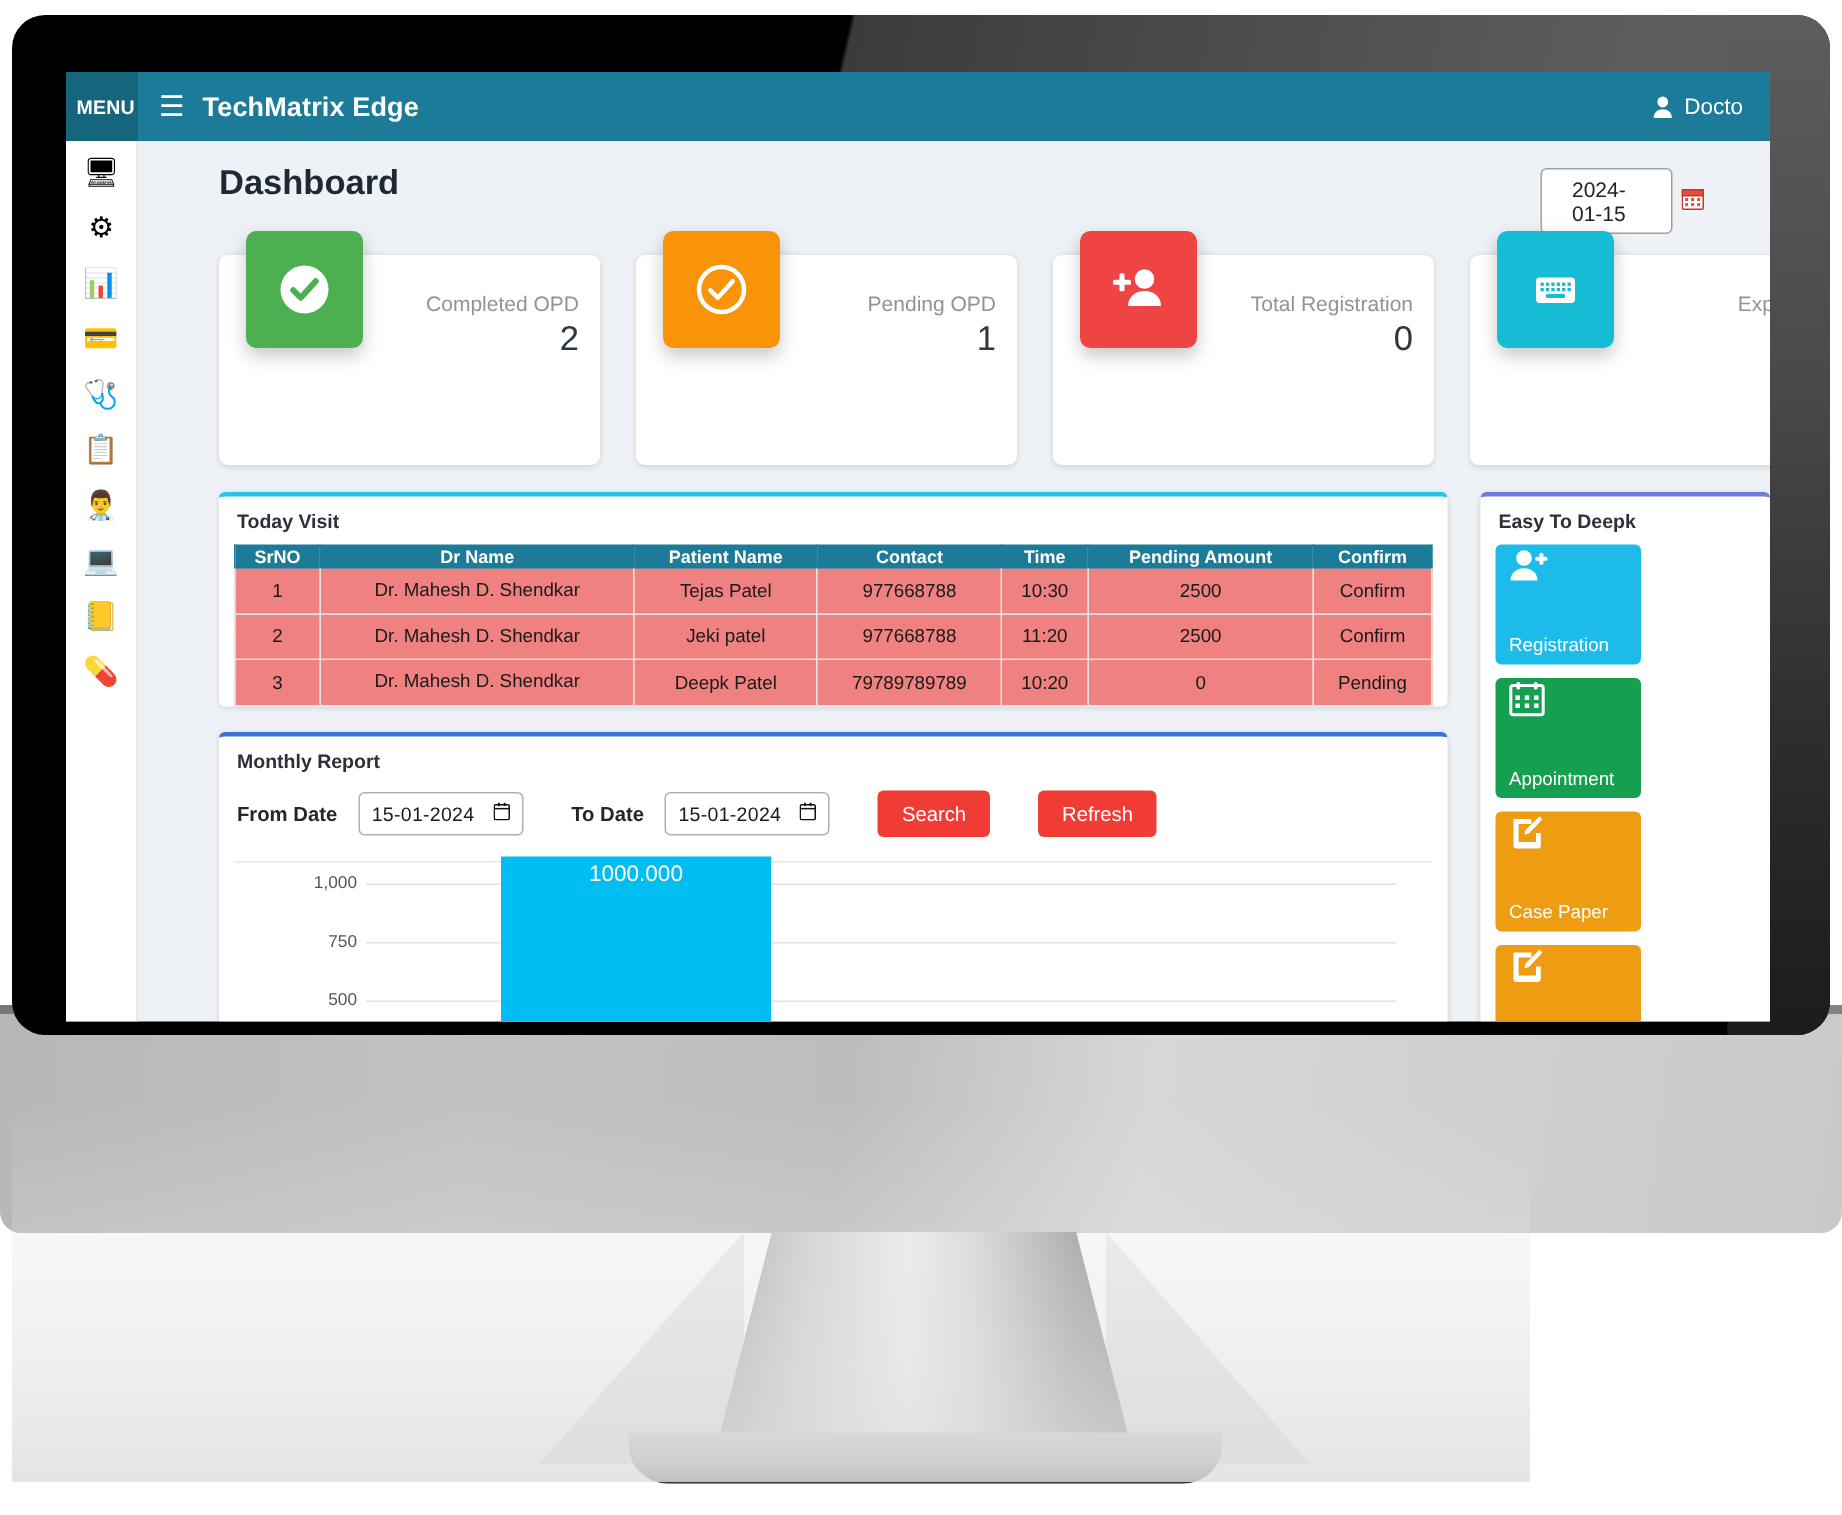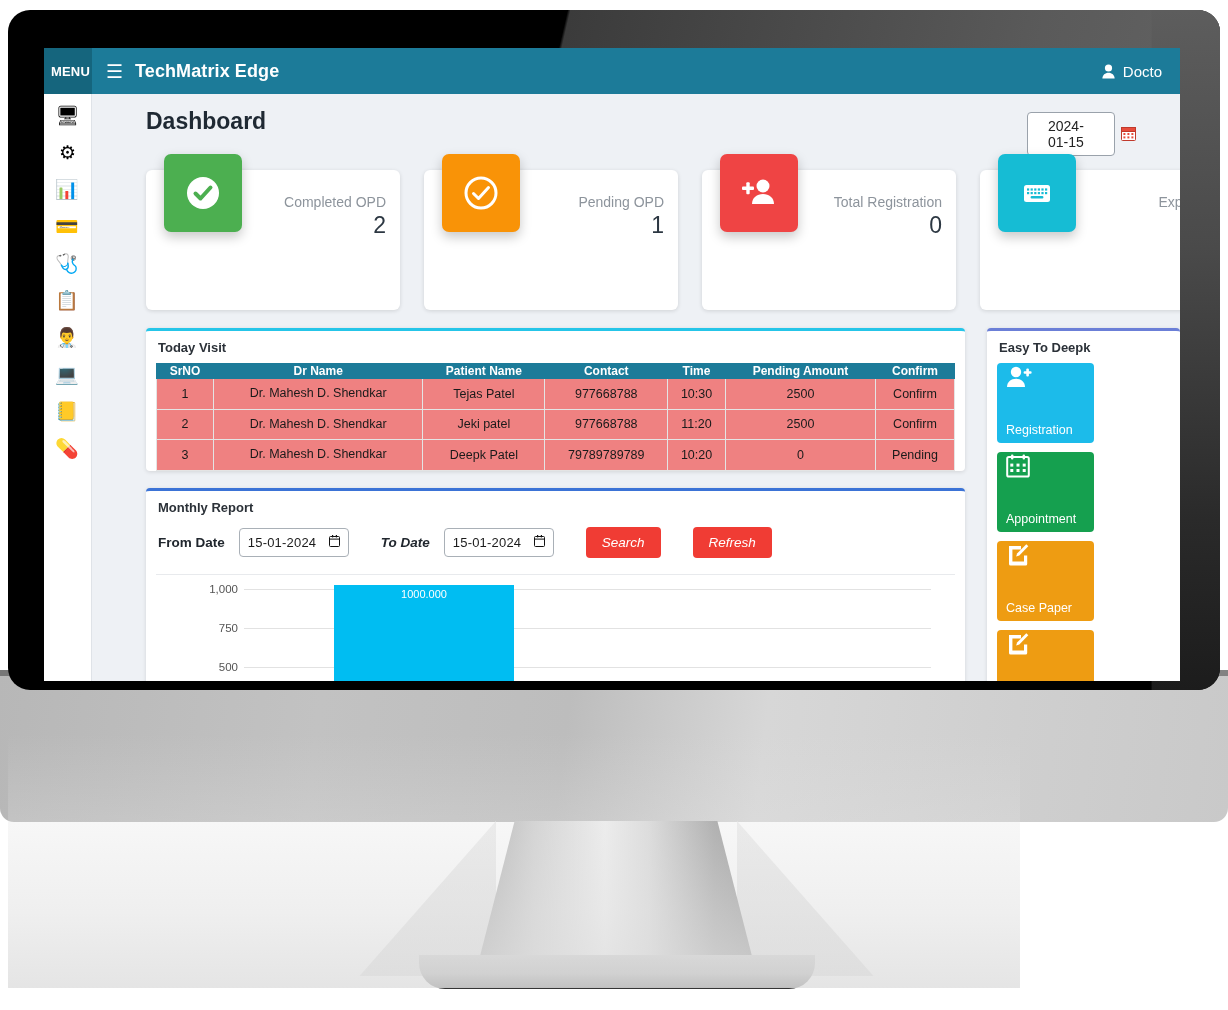--- a/index.html
+++ b/index.html
@@ -159,31 +159,31 @@
   .date-input {
     border: 1px solid #a9b0b7; border-radius: 4px; background: #fff;
     padding: 6px 8px; font-size: 13px; color: #1b1b1b; width: 110px;
     display: flex; align-items: center; justify-content: space-between;
   }
   .date-input .dv { letter-spacing: .2px; }
   .btn-red {
     background: #f03c34; color: #fff; border: none; border-radius: 4px;
     padding: 8px 16px; font-size: 13.5px; cursor: pointer;
   }
-  .gap-l { margin-left: 18px; font-style: italic; }
+  .gap-l { margin-left: 18px; }
 
   
   .chart-wrap { position: relative; height: 132px; margin: 0 10px 0 10px; border-top: 1px solid #e8eaed; }
   .chart-inner { position: relative; width: 100%; height: 100%; }
   .ytick { position: absolute; right: 100%; transform: translate(-6px,-50%); font-size: 11.5px; color: #545454; white-space: nowrap; }
   .plot { position: absolute; left: 88px; right: 24px; top: 14px; bottom: 0; }
   .grid-line { position: absolute; left: 0; right: 0; height: 1px; background: #e2e2e2; }
   .bar {
-    position: absolute; background: #00bdf2; bottom: 3px;
-    display: flex; justify-content: center; color: #fff; font-size: 11px; padding-top: 3px;
+    position: absolute; background: #00bdf2; bottom: 17px;
+    display: flex; justify-content: center; color: #fff; font-size: 15px; padding-top: 3px;
   }
 
   
   .tiles { display: flex; flex-wrap: wrap; gap: 9px; padding: 0 10px 10px 10px; }
   .tile {
     width: 97px; height: 80px; border-radius: 4px; color: #fff;
     padding: 2px 8px 6px 9px; display: flex; flex-direction: column;
     justify-content: space-between; cursor: pointer;
   }
   .tile .t-ico svg { display: block; }

